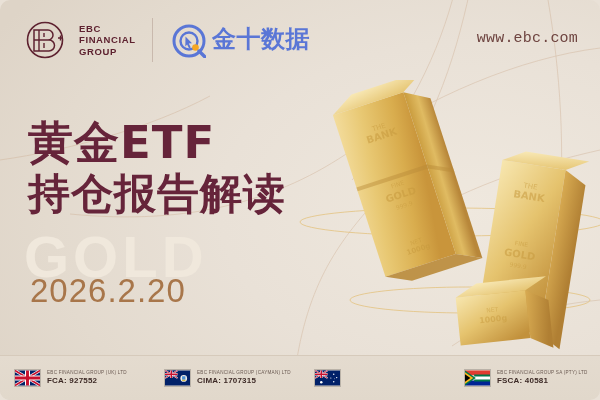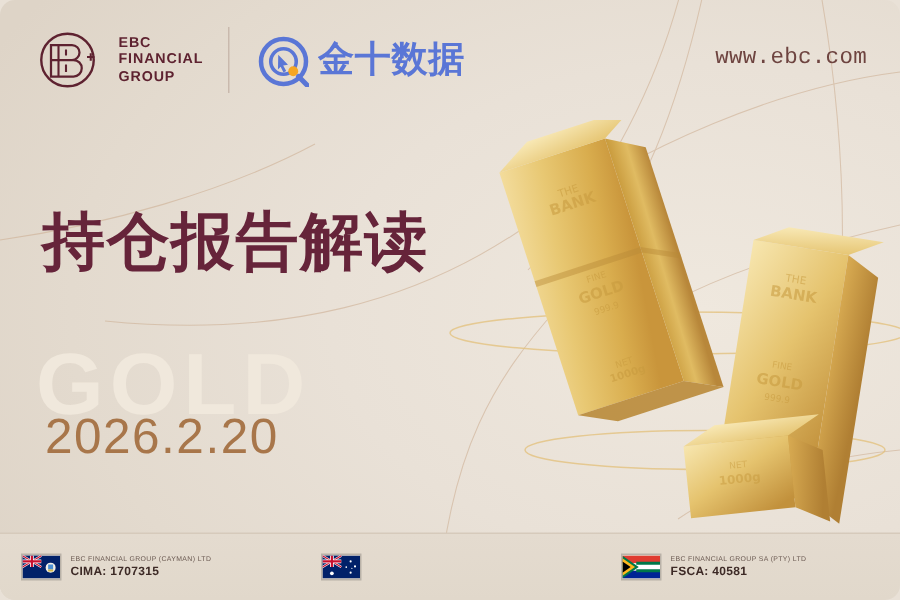--- a/index.html
+++ b/index.html
@@ -39,21 +39,21 @@
     font-size:58px;font-weight:bold;letter-spacing:4px;
     color:#f0e8dc;font-family:"Liberation Sans",sans-serif;
     line-height:58px;user-select:none;
   }
   .title-line{
     color:#66243a;font-weight:bold;
     font-family:"DejaVu Sans","Liberation Sans",sans-serif;
     letter-spacing:1px;
   }
   .title-1{font-size:45px;line-height:50px;}
-  .title-2{font-size:42px;line-height:48px;margin-top:19px;}
+  .title-2{font-size:42px;line-height:48px;margin-top:2px;}
   .date{
     position:absolute;left:30px;top:272px;
     font-size:33px;color:#a8764a;letter-spacing:1px;
     font-family:Liberation Sans, sans-serif;
   }
   
   .bars{position:absolute;right:-4px;top:80px;width:290px;height:275px;}
   
   .footer{
     position:absolute;left:0;bottom:0;width:600px;height:44px;
@@ -187,27 +187,41 @@
       <g fill="#c79a3e" opacity="0.5" font-family="DejaVu Sans, sans-serif" text-anchor="middle">
         <text x="179" y="232" font-size="6">NET</text>
         <text x="179" y="242" font-size="8" font-weight="bold">1000g</text>
       </g>
     </g>
   </svg>
 
   <div class="watermark">GOLD</div>
 
   <div class="headline">
+    <div class="title-line title-1">黄金ETF</div>
     <div class="title-line title-2">持仓报告解读</div>
   </div>
 
   <div class="date">2026.2.20</div>
 
   <div class="footer">
 
+    <div class="reg">
+      <svg class="flag" viewBox="0 0 60 36">
+        <rect width="60" height="36" fill="#012169"></rect>
+        <path d="M0 0 L60 36 M60 0 L0 36" stroke="#fff" stroke-width="7"></path>
+        <path d="M0 0 L60 36 M60 0 L0 36" stroke="#c8102e" stroke-width="4"></path>
+        <path d="M30 0 V36 M0 18 H60" stroke="#fff" stroke-width="12"></path>
+        <path d="M30 0 V36 M0 18 H60" stroke="#c8102e" stroke-width="7"></path>
+      </svg>
+      <div class="reg-txt">
+        <div class="reg-name">EBC FINANCIAL GROUP (UK) LTD</div>
+        <div class="reg-code">FCA: 927552</div>
+      </div>
+    </div>
 
     <div class="reg">
       <svg class="flag" viewBox="0 0 60 36">
         <rect width="60" height="36" fill="#012169"></rect>
         <g transform="translate(0,0) scale(0.5)">
           <rect width="60" height="36" fill="#012169"></rect>
           <path d="M0 0 L60 36 M60 0 L0 36" stroke="#fff" stroke-width="7"></path>
           <path d="M0 0 L60 36 M60 0 L0 36" stroke="#c8102e" stroke-width="4"></path>
           <path d="M30 0 V36 M0 18 H60" stroke="#fff" stroke-width="12"></path>
           <path d="M30 0 V36 M0 18 H60" stroke="#c8102e" stroke-width="7"></path>

